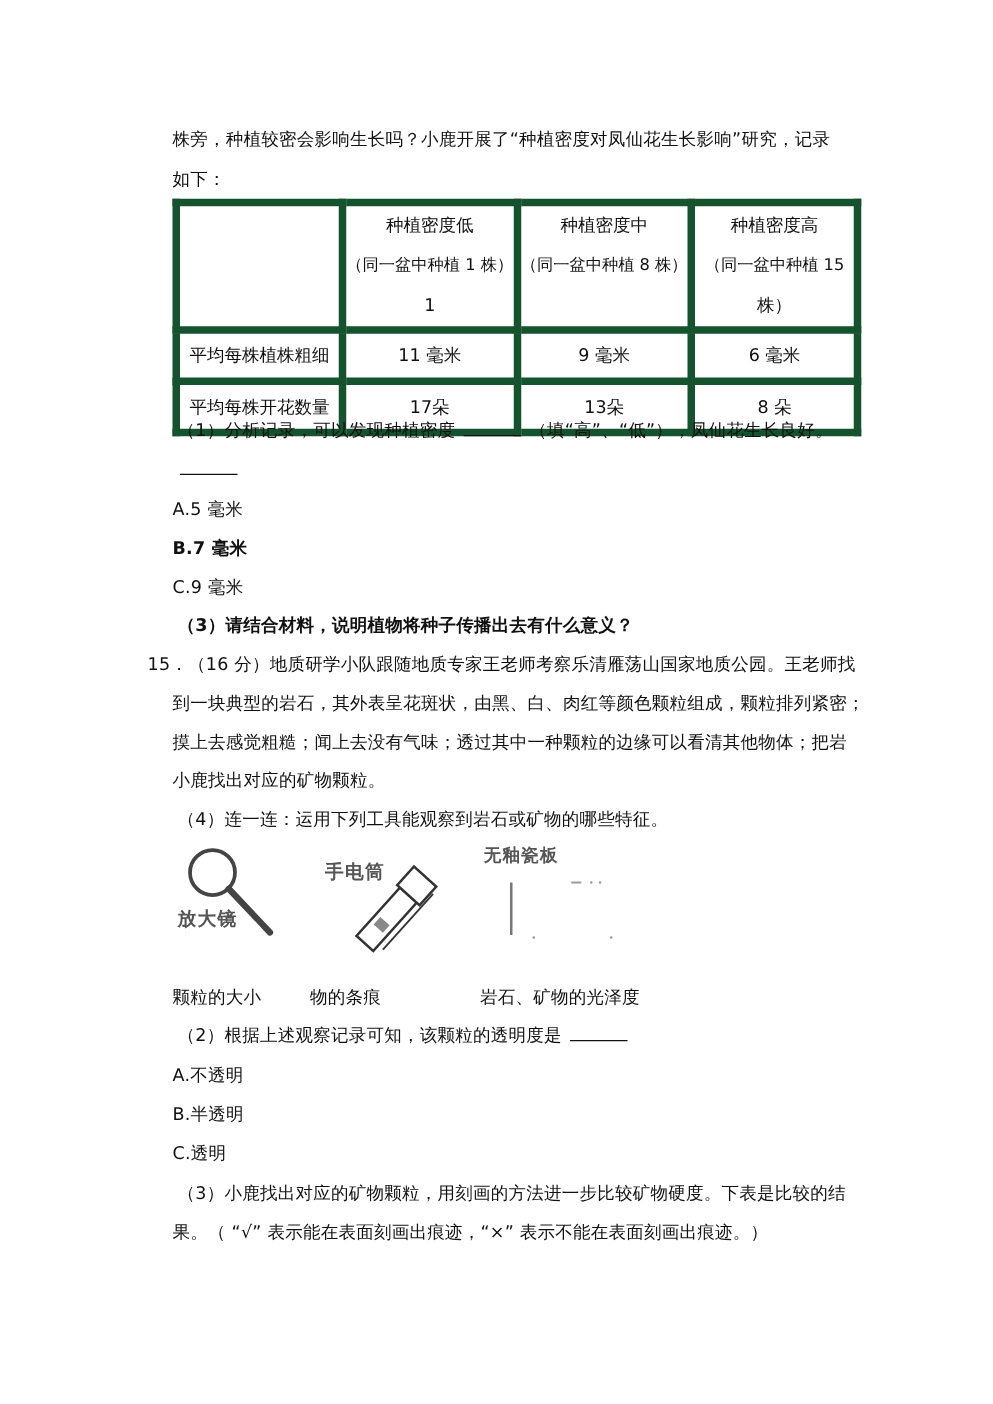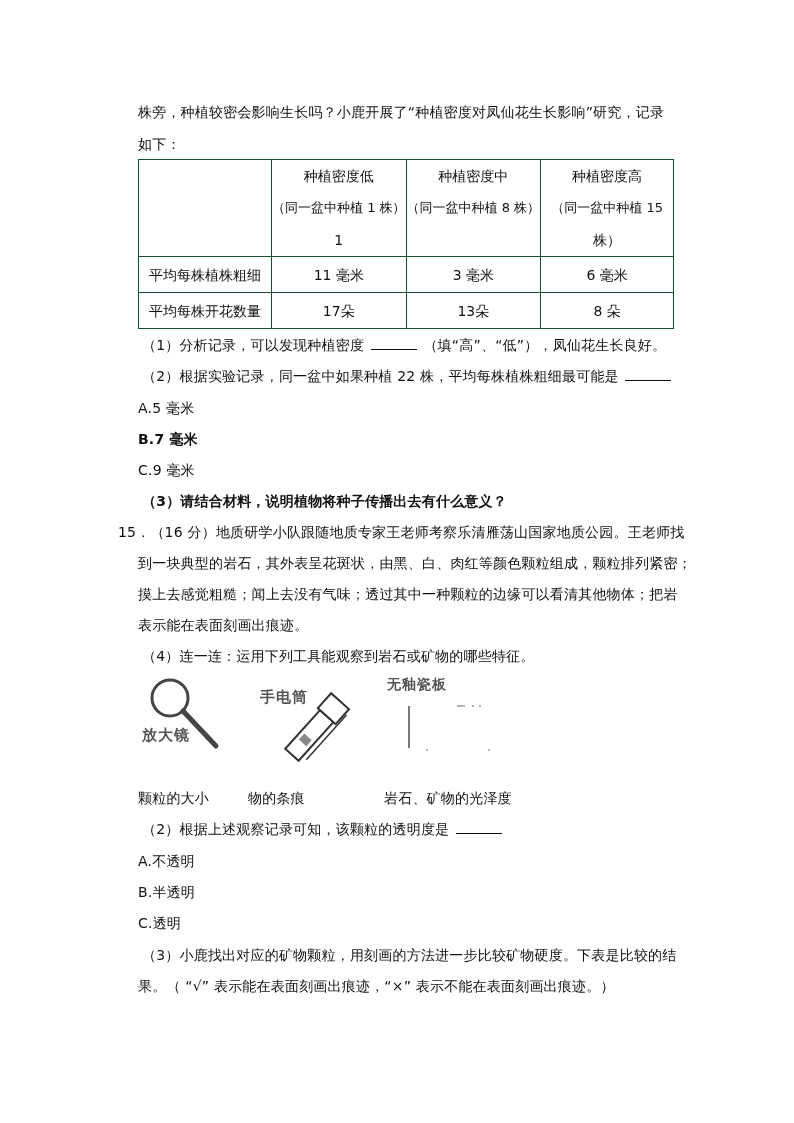--- a/index.html
+++ b/index.html
@@ -8,21 +8,21 @@
     font-family: "DejaVu Sans", "Liberation Sans", sans-serif;
     color: #111111; font-size: 14px;
   }
   .line { position: absolute; white-space: nowrap; font-size: 14px; line-height: 20px; letter-spacing: 0.2px; }
   .blank { display: inline-block; width: 46px; border-bottom: 1px solid #111; height: 12px; vertical-align: baseline; margin: 0 2px; }
   table.data {
     position: absolute; left: 138px; top: 159px; border-collapse: collapse;
     font-size: 14px; table-layout: fixed;
   }
   table.data td {
-    border: 1px solid #14532d; text-align: center; vertical-align: middle; padding: 0; line-height: 32px;
+    border: 6px solid #14532d; text-align: center; vertical-align: middle; padding: 0; line-height: 32px;
   }
   .tool-label { position: absolute; font-family: "DejaVu Serif", "Liberation Serif", serif; color: #555; font-size: 15px; font-weight: bold; letter-spacing: 1px; }
 </style>
 </head>
 <body>
 
 <div class="line" style="left:138px; top:102px;">株旁，种植较密会影响生长吗？小鹿开展了“种植密度对凤仙花生长影响”研究，记录</div>
 <div class="line" style="left:138px; top:134px;">如下：</div>
 
 <table class="data">
@@ -46,50 +46,49 @@
     </td>
     <td>
       <div>种植密度高</div>
       <div style="white-space:nowrap; font-size:13px;">（同一盆中种植 15</div>
       <div>株）</div>
     </td>
   </tr>
   <tr>
     <td style="height:35px;">平均每株植株粗细</td>
     <td>11 毫米</td>
-    <td>3 毫米</td>
+    <td>9 毫米</td>
     <td>6 毫米</td>
   </tr>
   <tr>
     <td style="height:35px;">平均每株开花数量</td>
     <td>17朵</td>
     <td>13朵</td>
     <td>8 朵</td>
   </tr>
 </tbody>
   </table>
 
 <div class="line" style="left:142px; top:335px;text-align:right;">
   <span>（1）分析记录，可以发现种植密度</span>
   <span class="blank"></span>
   <span>（填“高”、“低”），凤仙花生长良好。</span>
 </div>
 <div class="line" style="left:142px; top:366px;">
-  <span>（2）根据实验记录，同一盆中如果种植 22 株，平均每株植株粗细最可能是</span>
   <span class="blank"></span>
 </div>
 <div class="line" style="left:138px; top:398px;">A.5 毫米</div>
 <div class="line" style="left:138px; top:429px;font-weight:bold;">B.7 毫米</div>
 <div class="line" style="left:138px; top:460px;">C.9 毫米</div>
 <div class="line" style="left:142px; top:491px;font-weight:bold;">（3）请结合材料，说明植物将种子传播出去有什么意义？</div>
 
 <div class="line" style="left:118px; top:522px;">15．（16 分）地质研学小队跟随地质专家王老师考察乐清雁荡山国家地质公园。王老师找</div>
 <div class="line" style="left:138px; top:553px;text-align:right;">到一块典型的岩石，其外表呈花斑状，由黑、白、肉红等颜色颗粒组成，颗粒排列紧密；</div>
 <div class="line" style="left:138px; top:584px;">摸上去感觉粗糙；闻上去没有气味；透过其中一种颗粒的边缘可以看清其他物体；把岩</div>
-<div class="line" style="left:138px; top:615px;">表示能在表面刻画出痕迹。</div>
+<div class="line" style="left:138px; top:615px;">小鹿找出对应的矿物颗粒。</div>
 <div class="line" style="left:142px; top:646px;">（4）连一连：运用下列工具能观察到岩石或矿物的哪些特征。</div>
 
 <div style="position:absolute; left:140px; top:676px; width:90px; height:80px;">
   <svg width="90" height="80" viewBox="0 0 90 80">
     <circle cx="30" cy="22" r="18" fill="none" stroke="#444" stroke-width="3"></circle>
     <line x1="43" y1="35" x2="76" y2="70" stroke="#444" stroke-width="5" stroke-linecap="round"></line>
   </svg>
   <div class="tool-label" style="left:2px; top:50px;">放大镜</div>
 </div>
 

